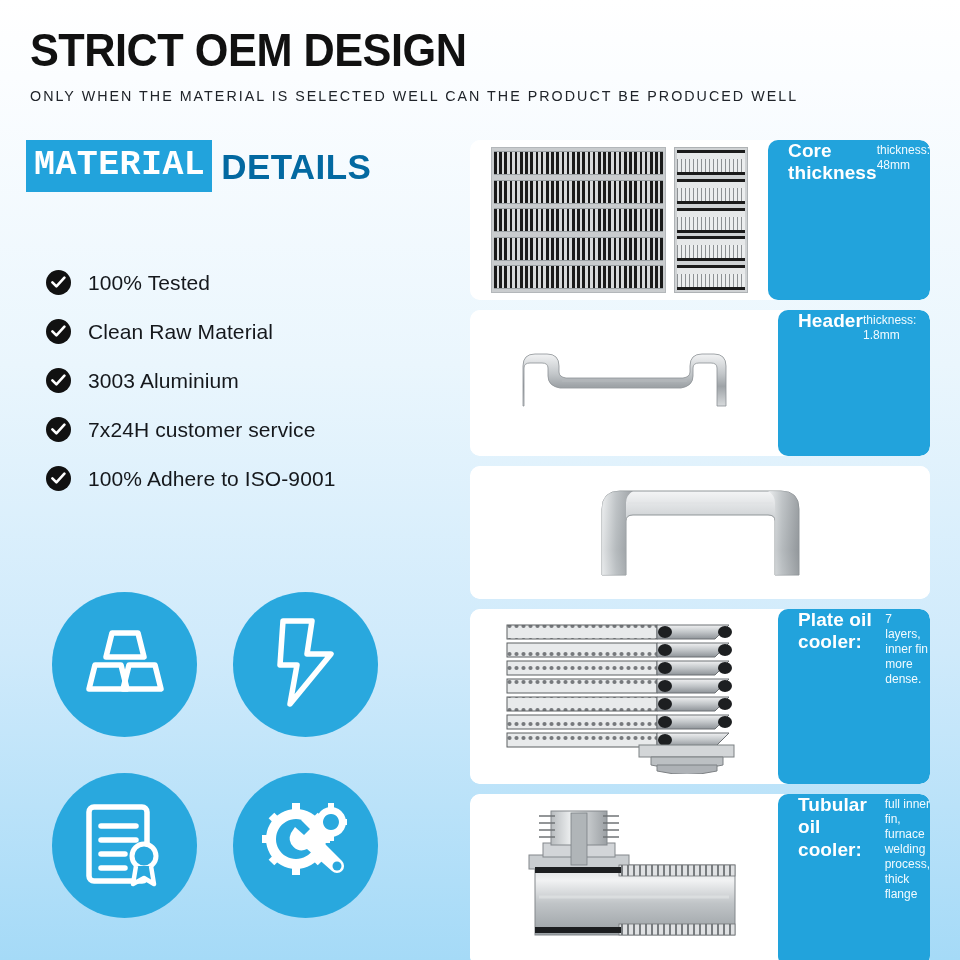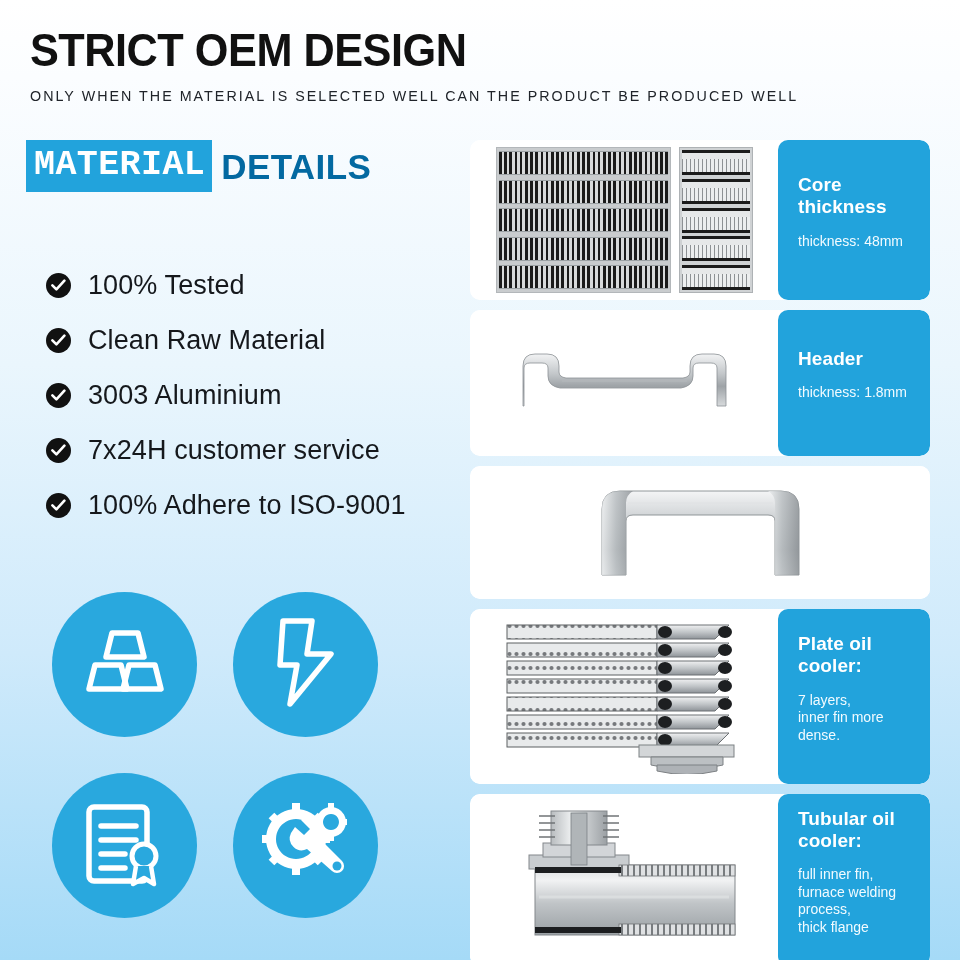--- a/index.html
+++ b/index.html
@@ -37,21 +37,21 @@
   }
   #section-heading .plain { color:#0369a1; padding-left:9px; letter-spacing:0.4px; }
 
   #checklist { margin:78px 0 0 46px; }
   .check-item { display:flex; align-items:center; margin-bottom:24px; }
   .check-icon {
     width:25px; height:25px; border-radius:50%; background:#111;
     flex:0 0 auto; position:relative; margin-right:17px;
   }
   .check-icon svg { position:absolute; left:5px; top:6px; }
-  .check-label { font-size:27px; color:#15181c; letter-spacing:0.1px; }
+  .check-label { font-size:21px; color:#15181c; letter-spacing:0.1px; }
 
   #icon-grid {
     position:absolute; left:52px; top:452px;
     display:grid; grid-template-columns:145px 145px;
     grid-template-rows:145px 145px; gap:36px 36px;
   }
   .icon-circle {
     width:145px; height:145px; border-radius:50%;
     background:#29a8de; display:flex; align-items:center; justify-content:center;
   }
@@ -63,27 +63,27 @@
     background:#fff;
   }
   .card-photo {
     flex:1 1 auto; background:#fff; border-radius:10px 0 0 10px;
     display:flex; align-items:center; justify-content:center;
     position:relative; overflow:hidden;
   }
   .card-label {
     flex:0 0 152px; background:#22a3dc; color:#fff;
     border-radius:10px; padding:0 0 16px 20px;
-    display:flex; flex-direction:column; justify-content:center;
+    display:flex; flex-direction:row; justify-content:center;
   }
   .card-label .lab-title {
     font-size:19px; font-weight:bold; line-height:1.18; letter-spacing:0.1px;
   }
   .card-label .lab-sub {
-    font-size:14px; line-height:1.25; margin-top:14px; color:#f2fbff;
+    font-size:12px; line-height:1.25; margin-top:3px; color:#f2fbff;
   }
   .c1 { height:160px; } .c1 .card-photo { border-radius:10px; }
   .c2 { height:146px; }
   .c3 { height:133px; }
   .c4 { height:175px; }
   .c5 { height:172px; }
 
   
   .fin-core { display:flex; gap:8px; align-items:center; }
   .fin-block {

